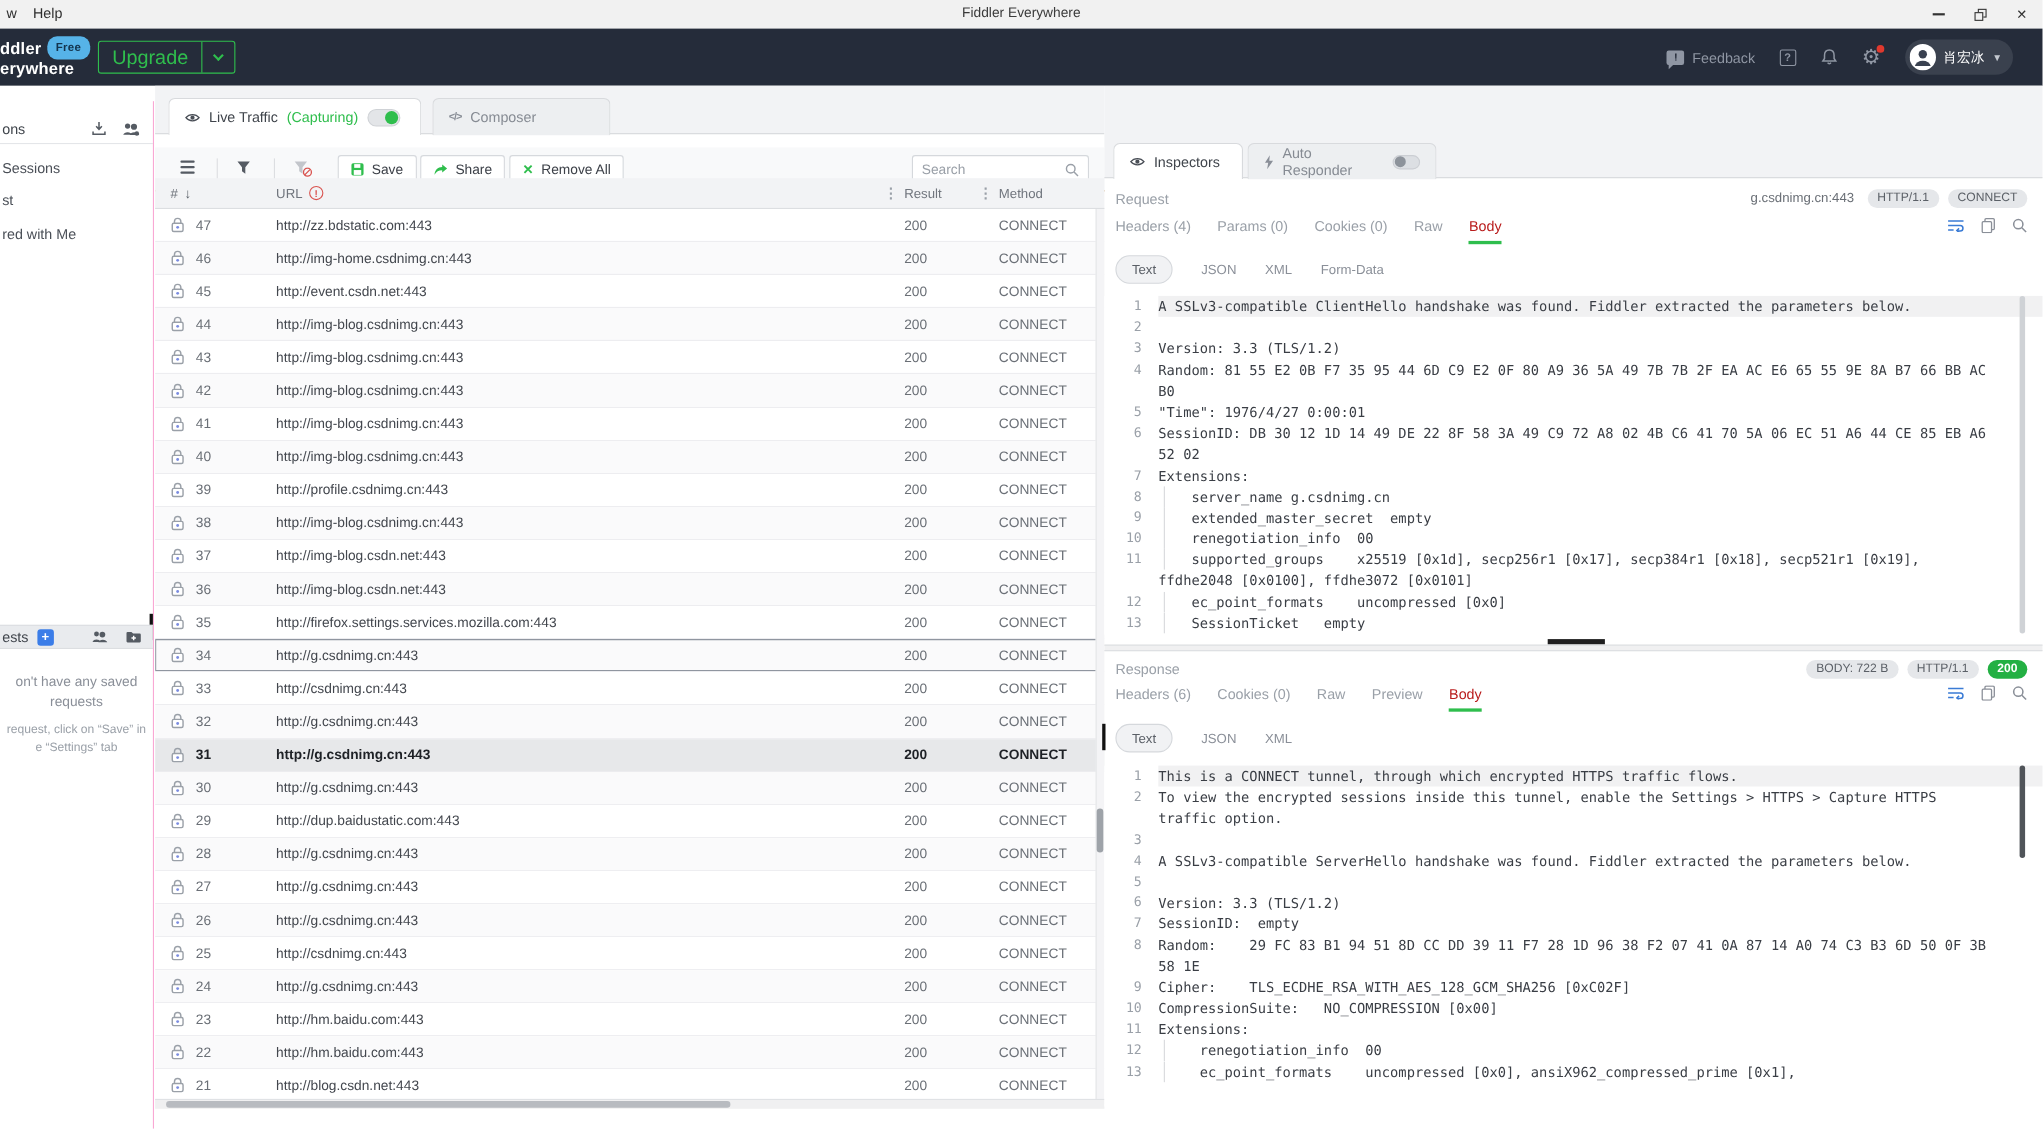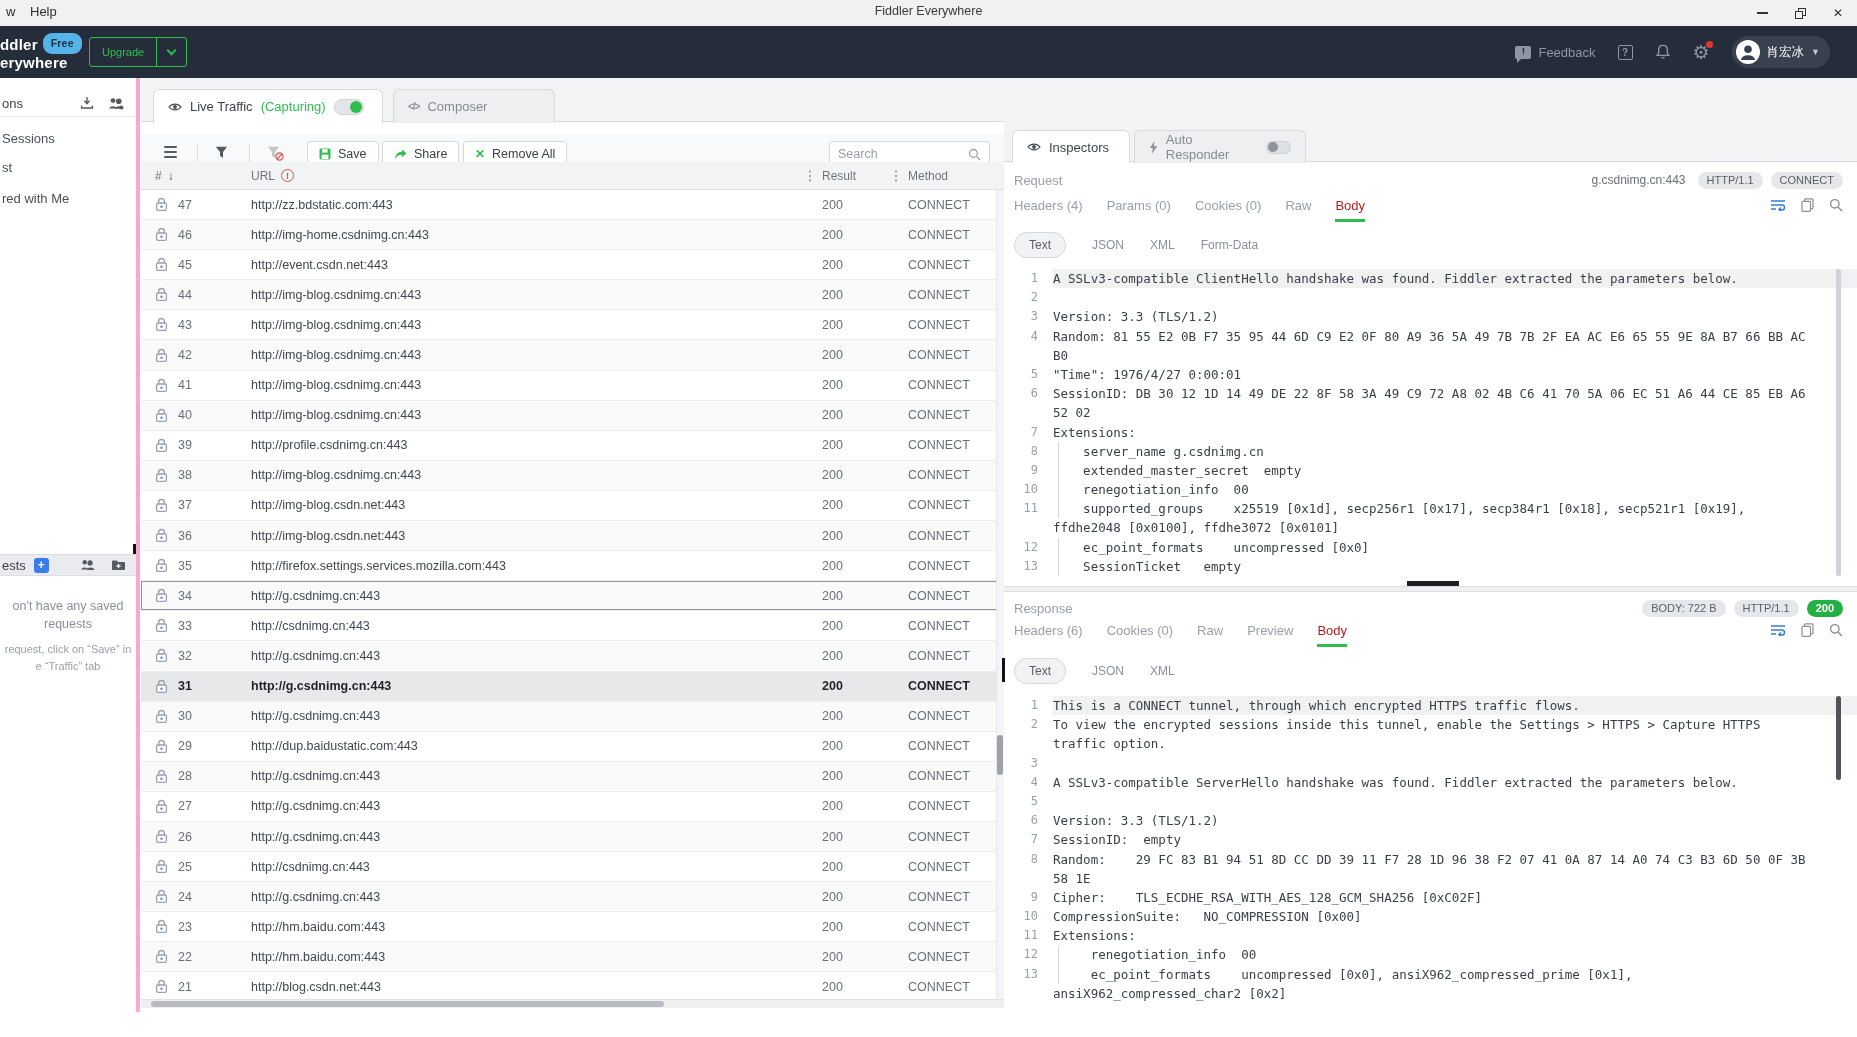--- a/index.html
+++ b/index.html
@@ -14,37 +14,37 @@
   .wbtn { width:38px; height:26px; display:flex; align-items:center; justify-content:center; color:#333; font-size:12px; }
   .min-bar { width:11px; height:1.5px; background:#333; display:inline-block; }
   .restore-g { position:relative; width:11px; height:11px; }
   .restore-g i, .restore-g b { position:absolute; border:1.2px solid #333; width:8px; height:8px; background:transparent; }
   .restore-g i { right:0; top:0; } .restore-g b { left:0; bottom:0; background:#f1f1f1; }
 
   
   .appheader { position:absolute; left:0; top:26px; width:100%; height:52px; background:#252c3a; color:#fff; }
   .logo { position:absolute; left:0; top:7px; font-weight:bold; line-height:17px; font-size:15px; letter-spacing:.2px; }
   .free { display:inline-block; background:#56b3e8; color:#13344e; font-size:10.5px; font-weight:bold; border-radius:9px; padding:2px 8px; margin-left:5px; vertical-align:3px; }
-  .upgrade { position:absolute; left:89px; top:11px; height:30px; display:flex; border:1px solid #2fbe4d; border-radius:3px; color:#2fbe4d; font-size:11px; }
+  .upgrade { position:absolute; left:89px; top:11px; height:30px; display:flex; border:1px solid #2fbe4d; border-radius:3px; color:#2fbe4d; font-size:18px; }
   .upg-main { padding:0 12px; display:flex; align-items:center; }
   .upg-caret { width:30px; display:flex; align-items:center; justify-content:center; border-left:1px solid #2fbe4d; }
   .chev { width:7px; height:7px; border-right:2px solid #2fbe4d; border-bottom:2px solid #2fbe4d; transform:rotate(45deg); margin-top:-3px; }
   .hdr-right { position:absolute; right:27px; top:0; height:52px; display:flex; align-items:center; gap:22px; }
   .hicon { position:relative; color:#8f96a3; display:flex; align-items:center; gap:7px; font-size:13px; }
   .fb-bubble { position:relative; width:16px; height:13px; background:#8f96a3; border-radius:2px; color:#252c3a; font-size:10px; font-weight:bold; text-align:center; line-height:13px; }
   .fb-bubble:after { content:""; position:absolute; left:2px; bottom:-4px; border:4px solid transparent; border-top-color:#8f96a3; border-left-color:#8f96a3; }
   .qbox { width:15px; height:15px; border:1.6px solid #8f96a3; border-radius:2px; font-size:10px; font-weight:bold; display:flex; align-items:center; justify-content:center; }
   .gear-glyph { font-size:19px; line-height:19px; font-family:"DejaVu Sans",sans-serif; }
   .reddot { position:absolute; right:-3px; top:-2px; width:7px; height:7px; border-radius:50%; background:#e0392e; }
   .avatar-pill { display:flex; align-items:center; gap:7px; background:#3a414e; border-radius:16px; padding:4px 10px 4px 4px; color:#fff; font-size:12.5px; }
   .caret-s { color:#c3c8cf; font-size:9px; }
 
   
   .main { position:absolute; left:0; top:78px; width:100%; height:934px; background:#fff; }
-  .sidebar { position:absolute; left:0; top:0; width:140px; height:100%; background:#fff; border-right:4px solid #f9a8d4; font-size:13px; color:#4a4f57; }
+  .sidebar { position:absolute; left:0; top:14px; width:140px; height:100%; background:#fff; border-right:1px solid #f9a8d4; font-size:13px; color:#4a4f57; }
   .traffic { position:absolute; left:141px; top:0; width:863px; height:100%; }
   .rpanel { position:absolute; left:1004px; top:0; width:853px; height:100%; }
 
   
   .sb-head { position:absolute; left:0; top:12px; width:100%; height:26px; display:flex; align-items:center; padding:0 12px 0 2px; color:#3f444b; }
   .sb-head .sp { flex:1; }
   .sb-divider { position:absolute; left:0; top:38px; width:100%; border-top:1px solid #e4e6e9; }
   .sb-item { position:absolute; left:2px; font-size:13px; color:#4a4f57; }
   .sb-bar { position:absolute; left:0; top:476px; width:100%; height:22px; background:#e9ebee; border-top:1px solid #dcdee1; border-bottom:1px solid #dcdee1; display:flex; align-items:center; gap:8px; padding:0 10px 0 2px; color:#3f444b; }
   .plusbtn { width:15px; height:15px; background:#3b7de8; color:#fff; border-radius:3px; font-size:12px; font-weight:bold; display:flex; align-items:center; justify-content:center; line-height:1; }
@@ -229,21 +229,21 @@
           </svg>
         <svg width="15" height="12" viewBox="0 0 15 12">
             <path d="M1 2.5 a1 1 0 0 1 1-1 H5.5 L7 3 H13 a1 1 0 0 1 1 1 V10 a1 1 0 0 1 -1 1 H2 a1 1 0 0 1 -1-1 Z" fill="#555b63"></path>
             <path d="M7.5 5 V9 M5.5 7 H9.5" stroke="#fff" stroke-width="1.3"></path>
           </svg>
       </div>
       <div class="sb-empty">
         <div class="l1">on't have any saved</div>
         <div class="l1">requests</div>
         <div class="hint" style="margin-top:9px">request, click on “Save” in</div>
-        <div class="hint">e “Traffic” tab</div>
+        <div class="hint">e “Settings” tab</div>
       </div>
     </aside>
 
     <section class="traffic">
       <div class="t-strip"></div>
       <div class="ttab active" style="left:12px; width:230px">
         <svg width="14" height="10" viewBox="0 0 14 10">
             <path d="M1 5 C4 1.2 10 1.2 13 5 C10 8.8 4 8.8 1 5 Z" fill="none" stroke="#4a4f57" stroke-width="1.2"></path>
             <circle cx="7" cy="5" r="1.9" fill="#4a4f57"></circle>
           </svg>
@@ -953,23 +953,19 @@
     <span class="ct">Extensions:</span>
   </div>
           <div class="cline g">
     <span class="ln">12</span>
     <span class="ct">     renegotiation_info  00</span>
   </div>
           <div class="cline g">
     <span class="ln">13</span>
     <span class="ct">     ec_point_formats    uncompressed [0x0], ansiX962_compressed_prime [0x1],</span>
   </div>
-          <div class="cline">
-    <span class="ln"></span>
-    <span class="ct">ansiX962_compressed_char2 [0x2]</span>
-  </div>
         </div>
       <span class="vscroll-resp"></span>
     </section>
   </div>
 
 
 </div>
 
 </body></html>

